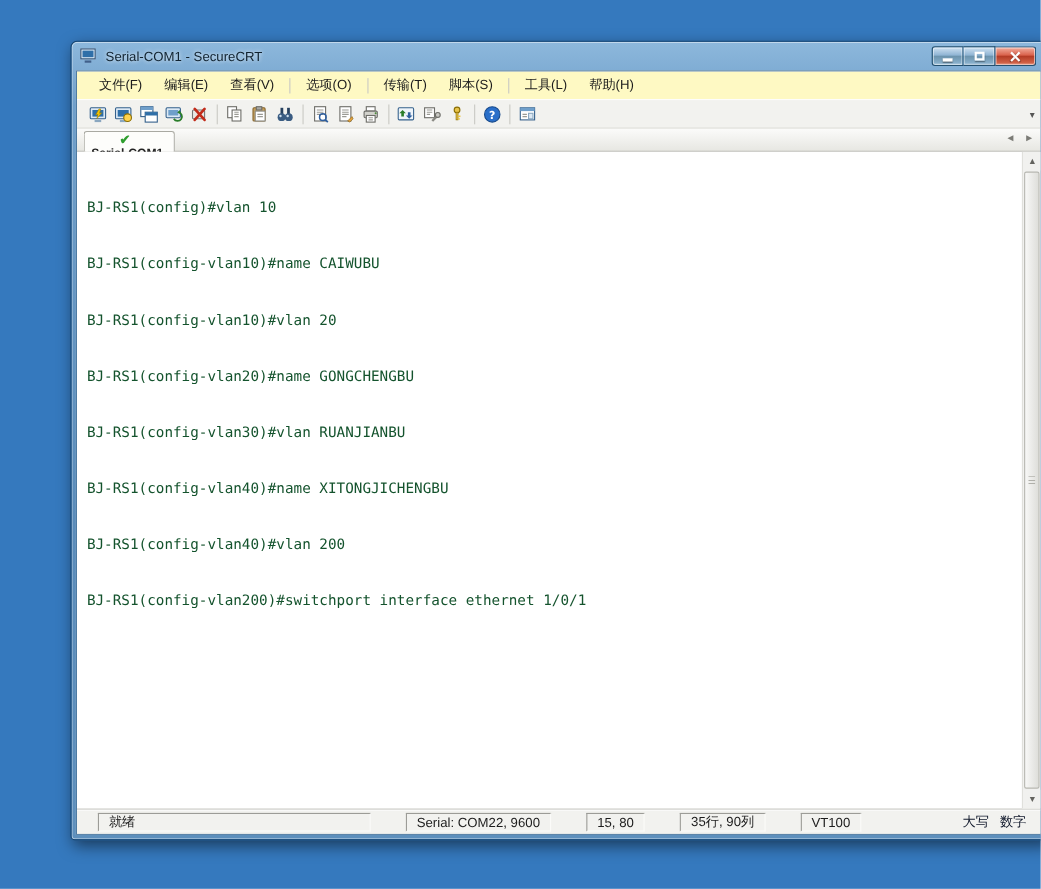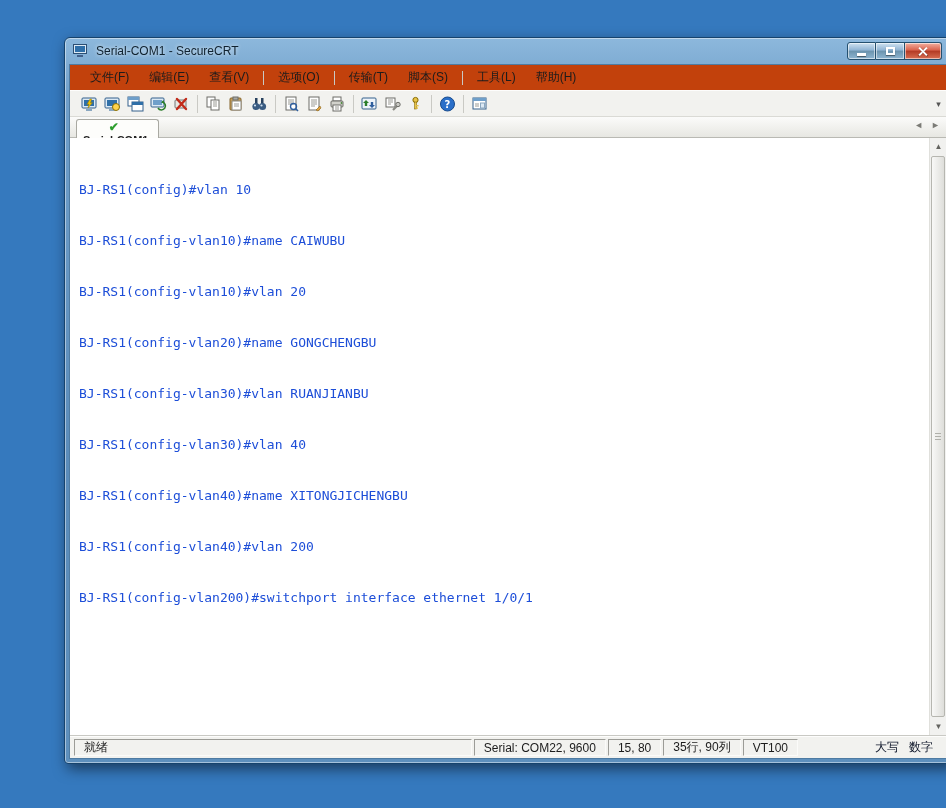--- a/index.html
+++ b/index.html
@@ -42,21 +42,21 @@
   .glyph-close::after { transform:rotate(-45deg); }
 
   
   .client {
     position:absolute; left:4px; right:4px; top:26px; bottom:4px;
     background:#f2f2ef; border:1px solid #4e7ba2;
     display:flex; flex-direction:column; overflow:hidden;
   }
 
   
-  .menubar { height:25px; display:flex; align-items:center; padding-left:10px; background:#c2410c; font-size:12px; color:#1c1c1c; }
+  .menubar { height:25px; display:flex; align-items:center; padding-left:10px; background:#fef9c3; font-size:12px; color:#1c1c1c; }
   .menu-item { padding:4px 10px; cursor:default; }
   .menu-sep { width:1px; height:14px; background:#c9c9c4; margin:0 4px; }
 
   
   .toolbar { height:27px; display:flex; align-items:center; padding-left:8px; background:#f2f2ef; border-top:1px solid #fdfdfc; border-bottom:1px solid #dadad5; }
   .tb-icon { width:23px; height:21px; display:flex; align-items:center; justify-content:center; border:1px solid transparent; border-radius:2px; }
   .tb-sep { width:1px; height:18px; background:#c9c9c4; margin:0 4px; }
   .toolbar-overflow { margin-left:auto; margin-right:2px; width:11px; height:20px; color:#555; font-size:9px; display:flex; flex-direction:column; align-items:center; justify-content:center; }
   .toolbar-overflow::before { content:"▾"; }
 
@@ -68,37 +68,37 @@
     font-size:11px; font-weight:bold; color:#222; margin-bottom:-1px;flex-direction:column;
   }
   .check-icon { color:#2e9e2e; font-size:12px; margin-right:4px; }
   .check-icon::before { content:"✔"; }
   .tab-nav { position:absolute; right:6px; top:3px; display:flex; gap:8px; color:#7b7b76; font-size:9px; }
   .tab-arrow-left::before { content:"◄"; }
   .tab-arrow-right::before { content:"►"; }
 
   
   .terminal { flex:1; background:#ffffff; position:relative; overflow:hidden; border-bottom:1px solid #c9c9c4; }
-  .term-text { padding:9px 26px 0 9px; font-family:"DejaVu Sans Mono","Liberation Mono",monospace; font-size:13px; line-height:17px; color:#1d4ed8; white-space:pre; }
+  .term-text { padding:9px 26px 0 9px; font-family:"DejaVu Sans Mono","Liberation Mono",monospace; font-size:13px; line-height:17px; color:#14532d; white-space:pre; }
   .scrollbar { position:absolute; top:0; right:0; bottom:0; width:17px; background:#f1f1ef; border-left:1px solid #e0e0dc; }
   .scroll-arrow { position:absolute; left:0; width:17px; height:17px; background:#f1f1ef; color:#63635f; font-size:8px; display:flex; align-items:center; justify-content:center; }
   .scroll-arrow.up { top:0; }
   .scroll-arrow.up::before { content:"▲"; }
   .scroll-arrow.down { bottom:0; }
   .scroll-arrow.down::before { content:"▼"; }
   .scroll-thumb {
     position:absolute; left:1px; right:1px; top:18px; bottom:18px;
     background:linear-gradient(90deg,#f8f8f7,#dededa); border:1px solid #b6b6b0; border-radius:2px;
   }
   .scroll-grip { position:absolute; left:3px; right:3px; top:50%; height:8px; transform:translateY(-50%);
     background:repeating-linear-gradient(180deg,#b0b0aa 0 1px,transparent 1px 3px); }
 
   
   .statusbar { height:22px; display:flex; align-items:center; background:#f2f2ef; border-top:1px solid #fdfdfc; padding:0 3px; font-size:12px; color:#1c1c1c; }
-  .sb-field { border:1px solid; border-color:#9c9c97 #fbfbf9 #fbfbf9 #9c9c97; padding:1px 9px; height:17px; margin:0 1px; display:flex; align-items:center; white-space:nowrap; }
+  .sb-field { border:1px solid; border-color:#9c9c97 #fbfbf9 #fbfbf9 #9c9c97; padding:1px 9px; height:17px; margin:0 16px; display:flex; align-items:center; white-space:nowrap; }
   .sb-ready { flex:1 1 auto; }
   .sb-spacer { flex:0 0 76px; border:none; }
   .sb-locks { color:#0f172a; display:flex; gap:10px; padding-right:10px; }
 </style>
 </head>
 <body>
 
 <div class="window">
 
   <div class="titlebar">
@@ -281,21 +281,20 @@
       </span>
     </div>
 
     <div class="terminal">
       <div class="term-text">
         <div>BJ-RS1(config)#vlan 10</div>
         <div>BJ-RS1(config-vlan10)#name CAIWUBU</div>
         <div>BJ-RS1(config-vlan10)#vlan 20</div>
         <div>BJ-RS1(config-vlan20)#name GONGCHENGBU</div>
         <div>BJ-RS1(config-vlan30)#vlan RUANJIANBU</div>
-        <div>BJ-RS1(config-vlan30)#vlan 40</div>
         <div>BJ-RS1(config-vlan40)#name XITONGJICHENGBU</div>
         <div>BJ-RS1(config-vlan40)#vlan 200</div>
         <div>BJ-RS1(config-vlan200)#switchport interface ethernet 1/0/1</div>
       </div>
       <div class="scrollbar">
         <span class="scroll-arrow up"></span>
         <span class="scroll-thumb">
           <span class="scroll-grip"></span>
         </span>
         <span class="scroll-arrow down"></span>

